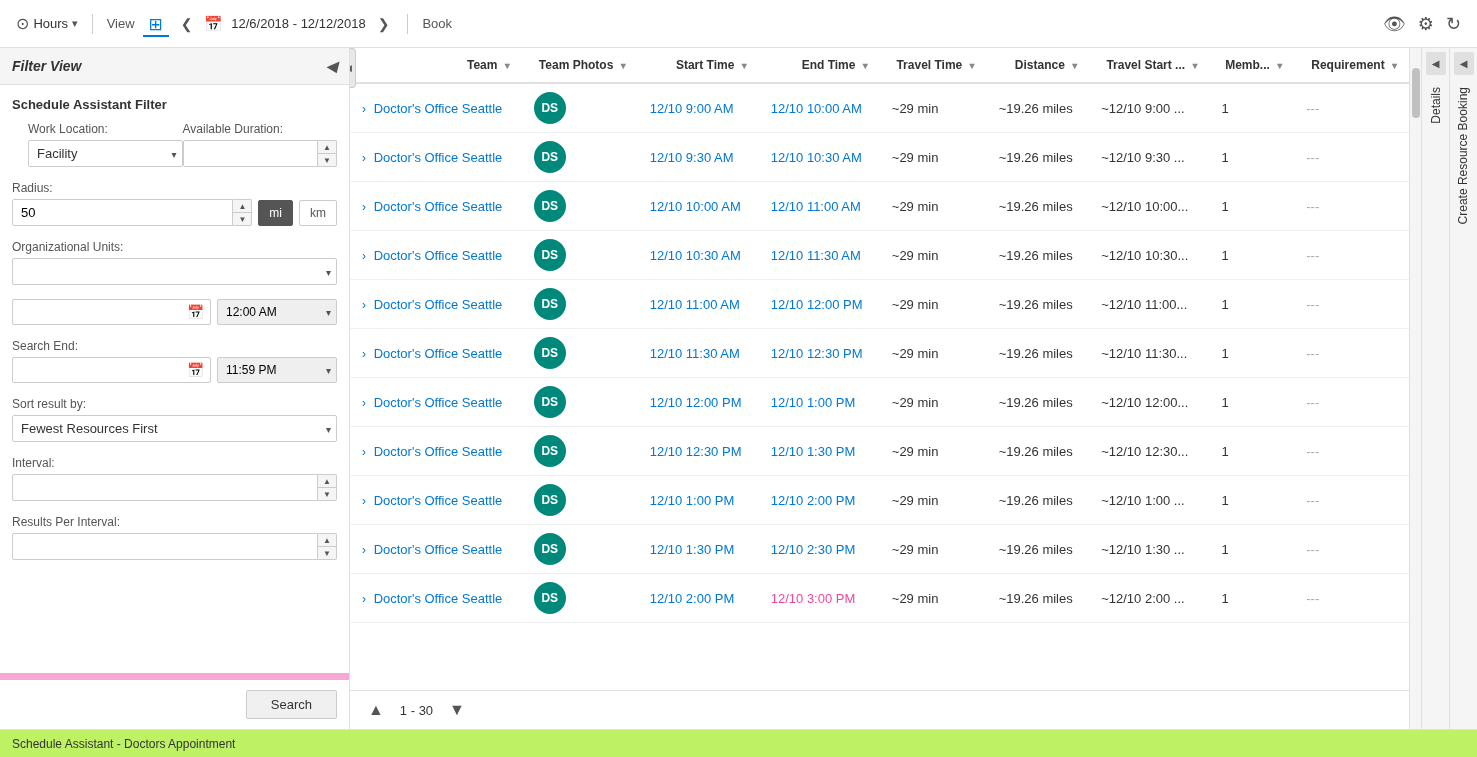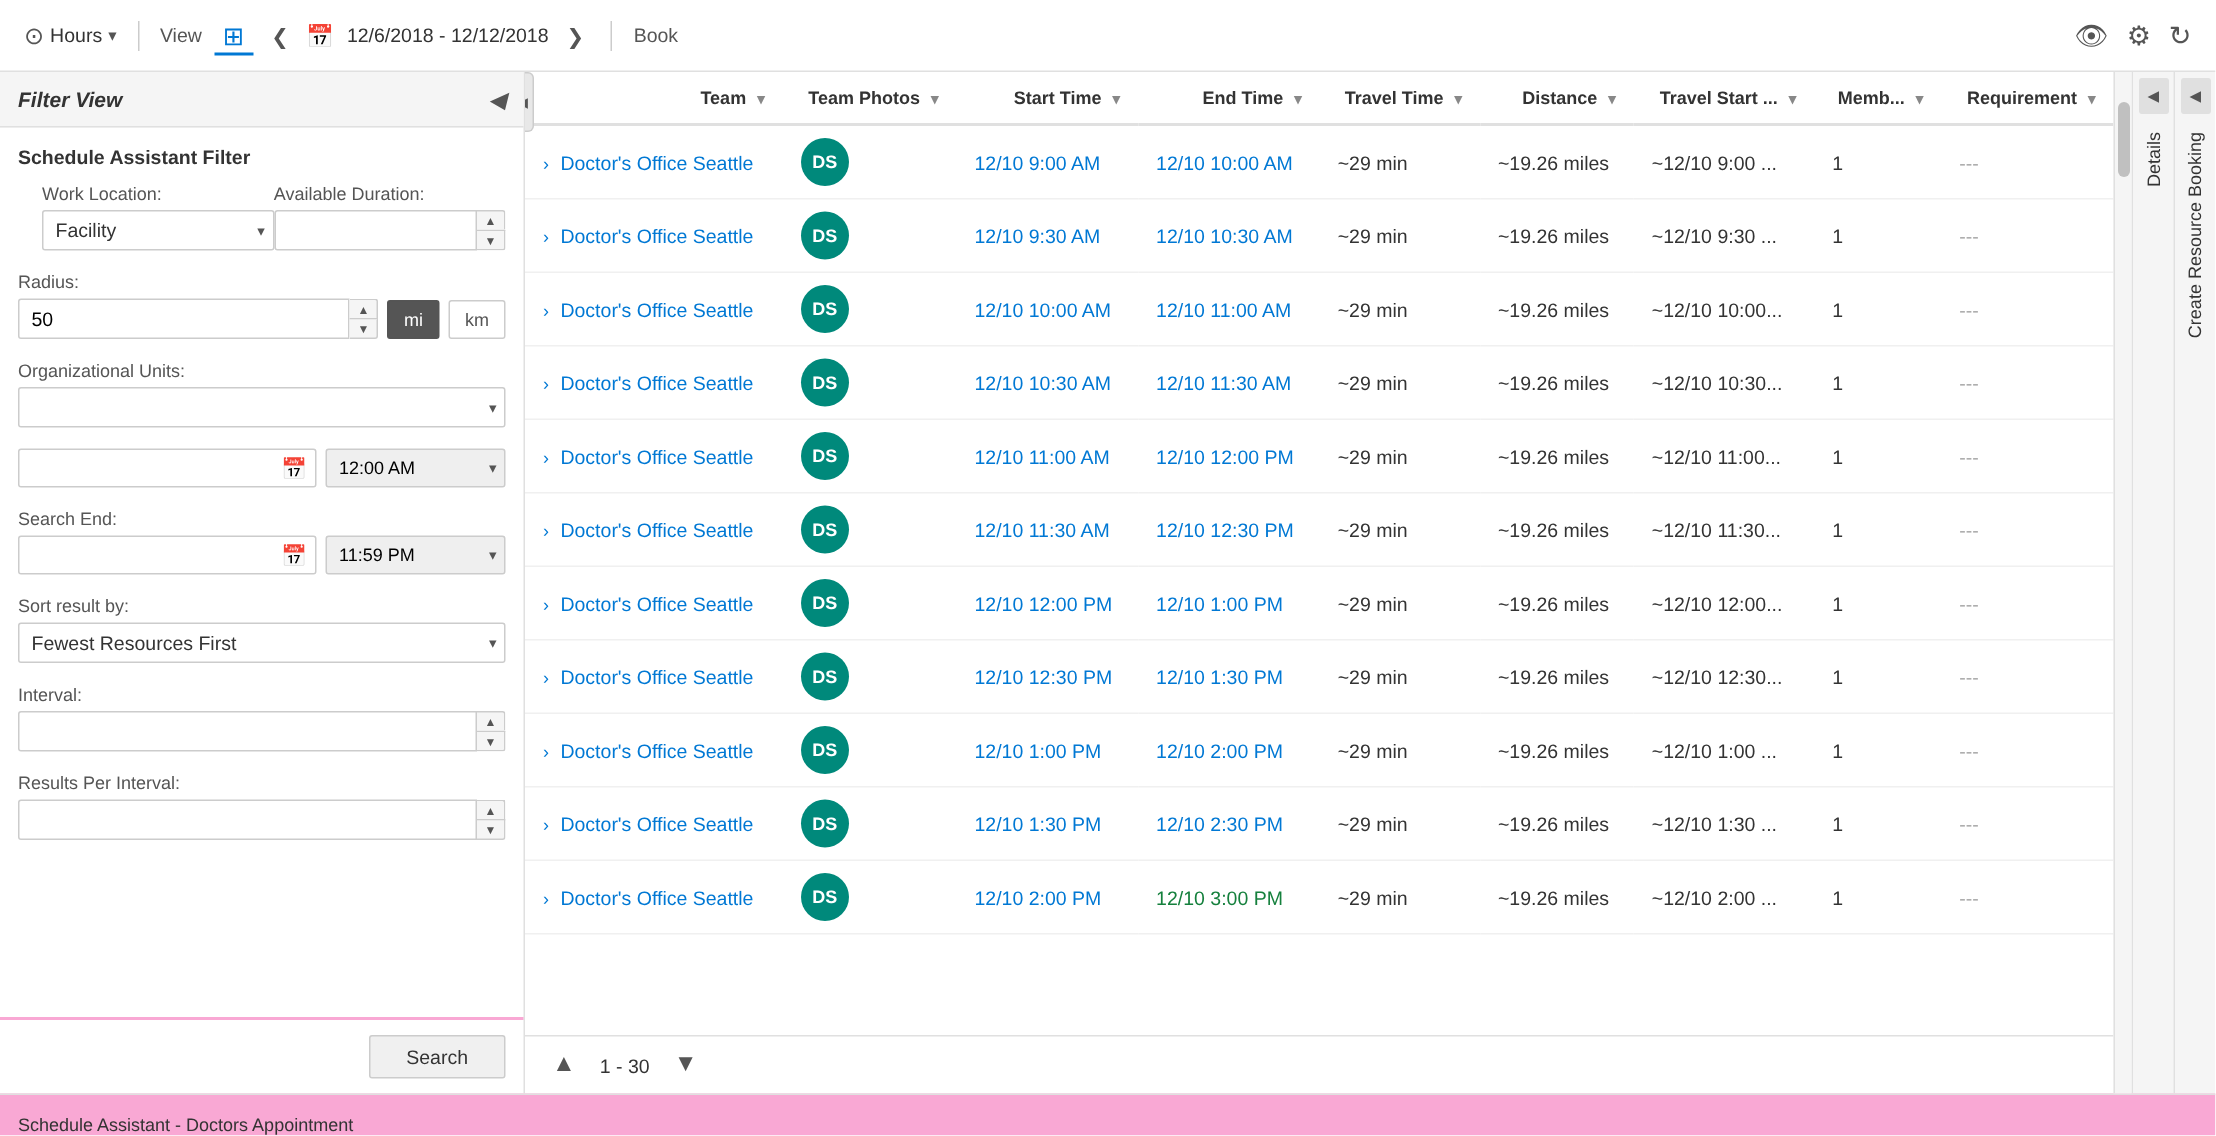--- a/index.html
+++ b/index.html
@@ -53,21 +53,21 @@
     .date-cal-icon { position: absolute; right: 6px; top: 50%; transform: translateY(-50%); font-size: 14px; color: #555; cursor: pointer; }
     .time-select-wrap { width: 120px; position: relative; }
     .time-select-wrap select { width: 100%; padding: 5px 24px 5px 8px; border: 1px solid #ccc; border-radius: 2px; font-size: 12px; appearance: none; -webkit-appearance: none; }
     .number-spinner-wrap { position: relative; display: flex; }
     .number-spinner-wrap input { flex: 1; padding: 5px 8px; border: 1px solid #ccc; border-radius: 2px 0 0 2px; font-size: 13px; min-width: 0; }
     .spin-btns { display: flex; flex-direction: column; }
     .spin-btns button { border: 1px solid #ccc; border-left: none; background: #f5f5f5; cursor: pointer; font-size: 8px; padding: 1px 5px; color: #555; flex: 1; }
     .spin-btns button:first-child { border-radius: 0 2px 0 0; border-bottom: none; }
     .spin-btns button:last-child { border-radius: 0 0 2px 0; }
 
-    .filter-footer { padding: 10px 12px; border-top: 2px solid #f9a8d4; display: flex; justify-content: flex-end; }
+    .filter-footer { padding: 10px 12px; border-top: 7px solid #f9a8d4; display: flex; justify-content: flex-end; }
     .search-btn { padding: 6px 24px; background: #f0f0f0; border: 1px solid #ccc; color: #333; font-size: 13px; cursor: pointer; border-radius: 2px; }
 
     
     .right-panel { flex: 1; display: flex; overflow: hidden; }
     .table-area { flex: 1; overflow: auto; }
 
     
     .data-table { width: 100%; border-collapse: collapse; font-size: 13px; }
     .data-table thead tr { border-bottom: 2px solid #e0e0e0; }
     .data-table th { padding: 10px 12px; text-align: right; font-weight: 600; color: #333; font-size: 12px; white-space: nowrap; cursor: pointer; user-select: none; border-bottom: 2px solid #e0e0e0; }
@@ -79,21 +79,21 @@
     .member-count { color: #333; font-weight: 500; }
     .req-dash { color: #aaa; }
 
     
     .pagination { display: flex; align-items: center; gap: 10px; padding: 8px 12px; border-top: 1px solid #e0e0e0; background: #fff; }
     .pag-btn { border: none; background: none; cursor: pointer; font-size: 16px; color: #555; padding: 2px 6px; }
     .pag-btn:disabled { color: #ccc; cursor: default; }
     .pag-info { font-size: 13px; color: #333; }
 
     
-    .bottom-bar { height: 28px; display: flex; align-items: flex-end; padding: 0 12px; border-top: 1px solid #e0e0e0; background: #f9a8d4; font-size: 12px; color: #333; }
+    .bottom-bar { height: 28px; display: flex; align-items: center; padding: 0 12px; border-top: 1px solid #e0e0e0; background: #bef264; font-size: 12px; color: #333; }
 
     
     ::-webkit-scrollbar { width: 8px; height: 8px; }
     ::-webkit-scrollbar-track { background: #f1f1f1; }
     ::-webkit-scrollbar-thumb { background: #c1c1c1; border-radius: 4px; }
   </style>
 </head>
 <body>
 
 <div class="top-toolbar">
@@ -443,21 +443,21 @@
     </tr>
               <tr>
       <td>
         <button class="expand-btn">›</button>
         <span class="team-name">Doctor's Office Seattle</span>
       </td>
       <td>
         <div class="ds-avatar">DS</div>
       </td>
       <td style="color:#0078d4;">12/10 2:00 PM</td>
-      <td style="color:#15803d;">12/10 3:00 PM</td>
+      <td style="color:#ec4899;">12/10 3:00 PM</td>
       <td>~29 min</td>
       <td>~19.26 miles</td>
       <td>~12/10 2:00 ...</td>
       <td><span class="member-count">1</span></td>
       <td><span class="req-dash">---</span></td>
     </tr>
             </tbody>
         </table>
       </div>
 

